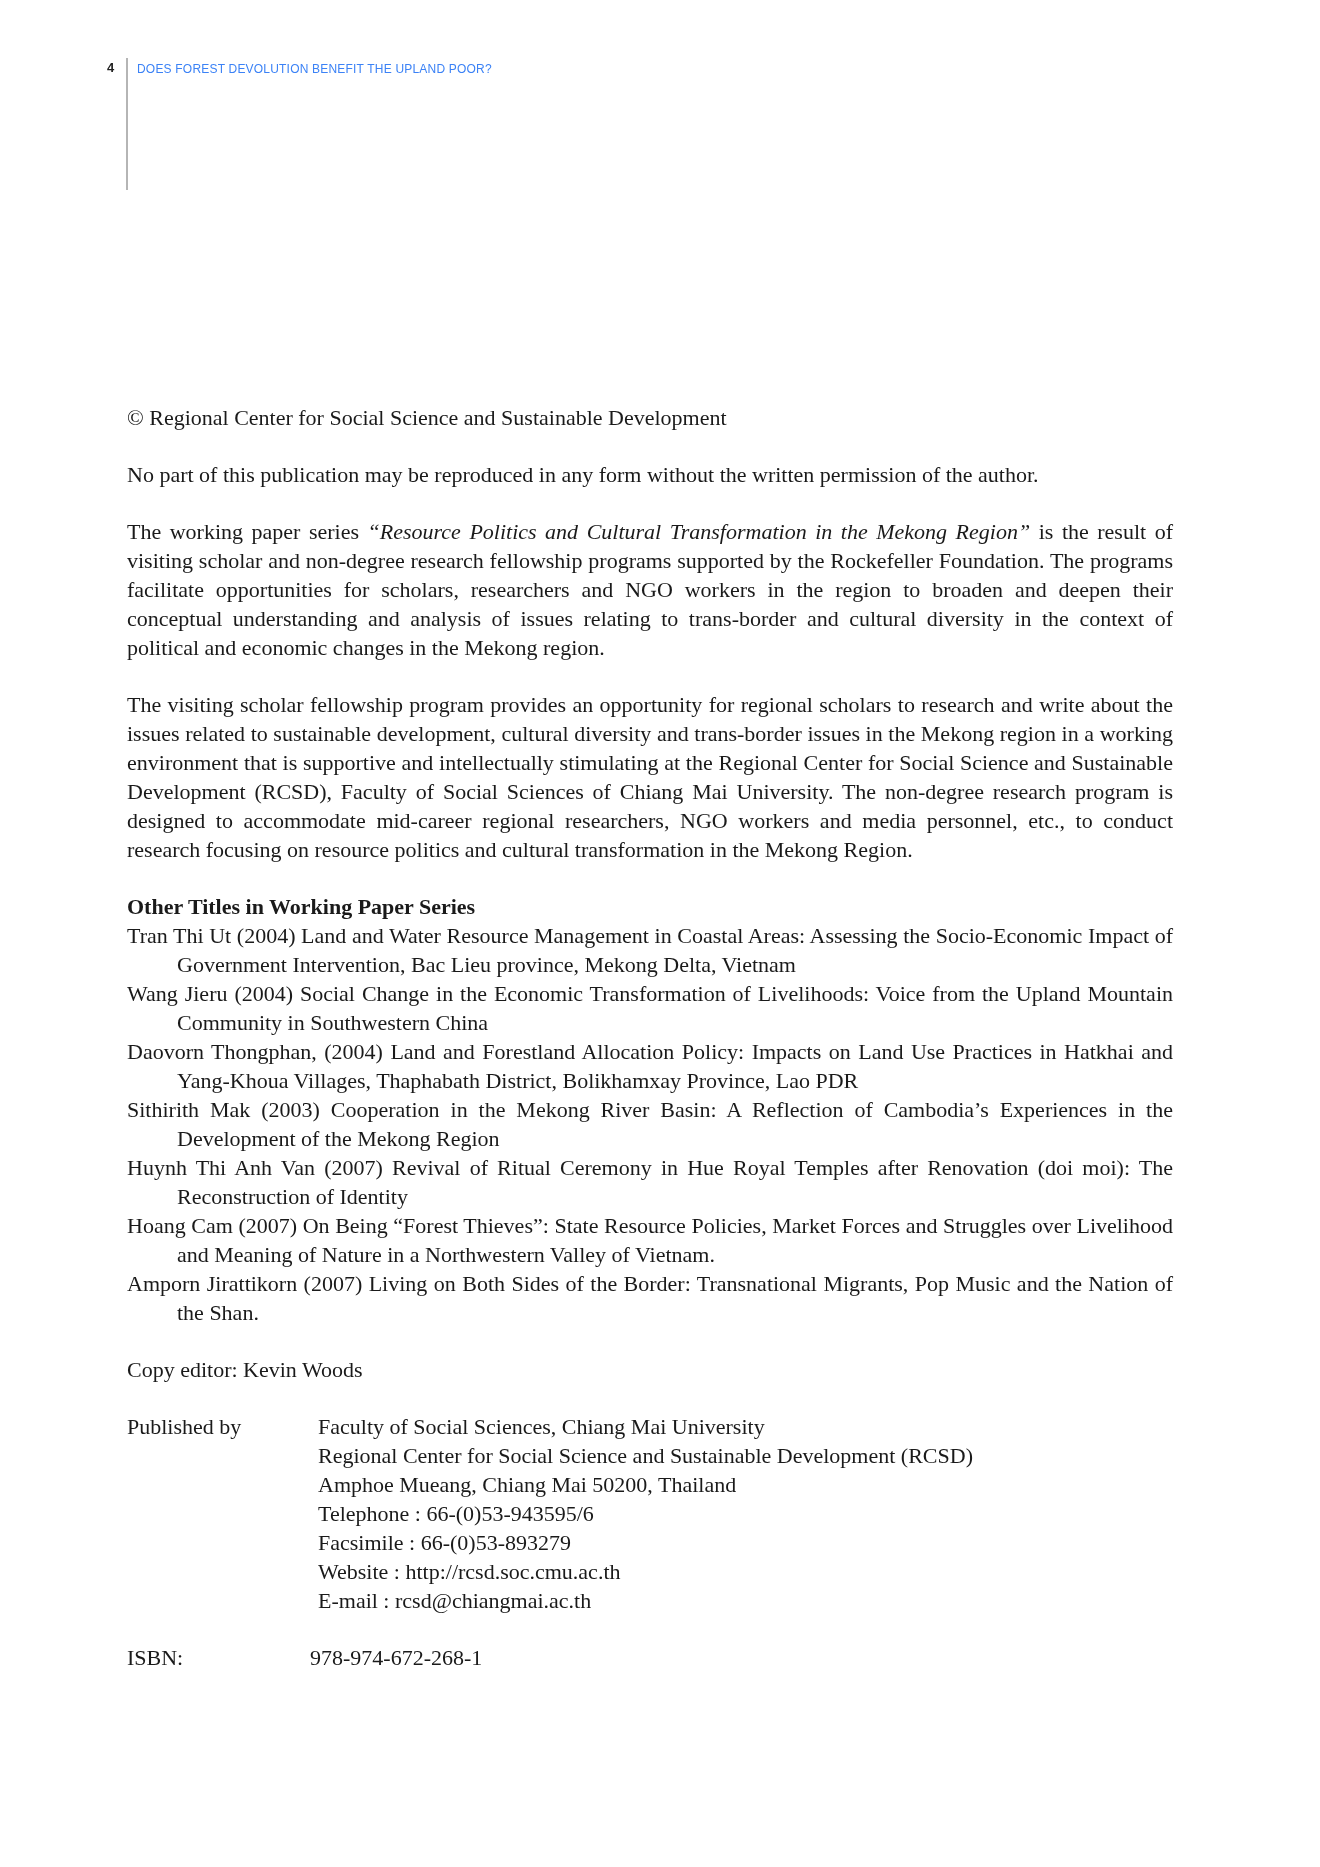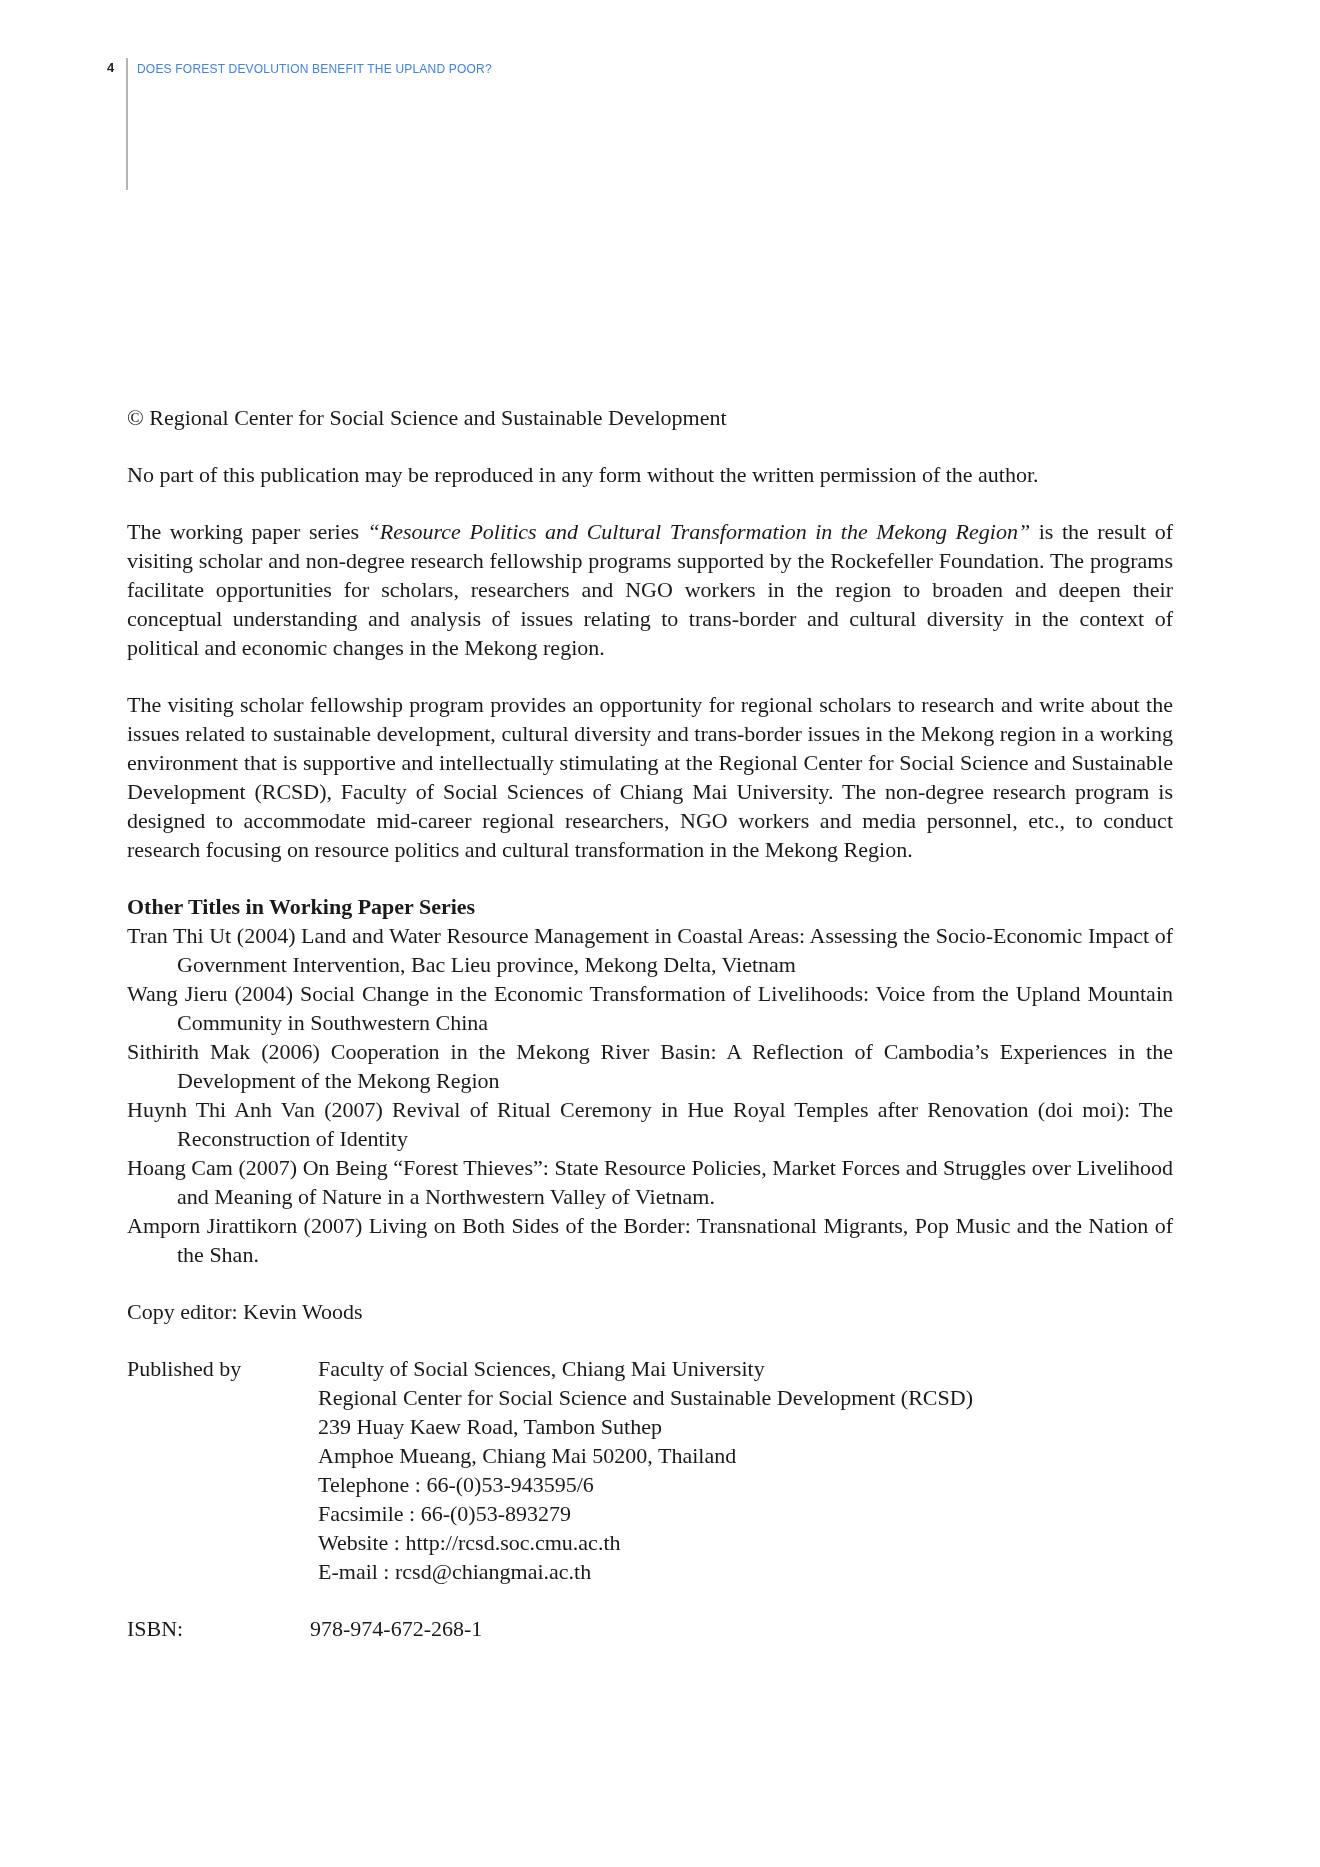--- a/index.html
+++ b/index.html
@@ -33,34 +33,34 @@
   <p>No part of this publication may be reproduced in any form without the written permission of the author.</p>
   <div class="gap"></div>
   <p class="justify"><span>The working paper series </span><i>“Resource Politics and Cultural Transformation in the Mekong Region”</i><span> is the result of visiting scholar and non-degree research fellowship programs supported by the Rockefeller Foundation. The programs facilitate opportunities for scholars, researchers and NGO workers in the region to broaden and deepen their conceptual understanding and analysis of issues relating to trans-border and cultural diversity in the context of political and economic changes in the Mekong region.</span></p>
   <div class="gap"></div>
   <p class="justify">The visiting scholar fellowship program provides an opportunity for regional scholars to research and write about the issues related to sustainable development, cultural diversity and trans-border issues in the Mekong region in a working environment that is supportive and intellectually stimulating at the Regional Center for Social Science and Sustainable Development (RCSD), Faculty of Social Sciences of Chiang Mai University.  The non-degree research program is designed to accommodate mid-career regional researchers, NGO workers and media personnel, etc., to conduct research focusing on resource politics and cultural transformation in the Mekong Region.</p>
   <div class="gap"></div>
   <p class="heading">Other Titles in Working Paper Series</p>
   <div>
     <p class="ref">Tran Thi Ut (2004) Land and Water Resource Management in Coastal Areas: Assessing the Socio-Economic Impact of Government Intervention, Bac Lieu province, Mekong Delta, Vietnam</p>
     <p class="ref">Wang Jieru (2004) Social Change in the Economic Transformation of Livelihoods: Voice from the Upland Mountain Community in Southwestern China</p>
-    <p class="ref">Sithirith Mak (2006) Cooperation in the Mekong River Basin: A Reflection of Cambodia’s Experiences in the Development of the Mekong Region</p>
+    <p class="ref">Daovorn Thongphan, (2004) Land and Forestland Allocation Policy: Impacts on Land Use Practices in Hatkhai and Yang-Khoua Villages, Thaphabath District, Bolikhamxay Province, Lao PDR</p>
+    <p class="ref">Sithirith Mak (2003) Cooperation in the Mekong River Basin: A Reflection of Cambodia’s Experiences in the Development of the Mekong Region</p>
     <p class="ref">Huynh Thi Anh Van (2007) Revival of Ritual Ceremony in Hue Royal Temples after Renovation (doi moi): The Reconstruction of Identity</p>
     <p class="ref">Hoang Cam (2007) On Being “Forest Thieves”: State Resource Policies, Market Forces and Struggles over Livelihood and Meaning of Nature in a Northwestern Valley of Vietnam.</p>
     <p class="ref">Amporn Jirattikorn (2007) Living on Both Sides of the Border: Transnational Migrants, Pop Music and the Nation of the Shan.</p>
   </div>
   <div class="gap"></div>
   <p>Copy editor: Kevin Woods</p>
   <div class="gap"></div>
   <div class="pubtable">
     <div class="label">Published by</div>
     <div>
       <p>Faculty of Social Sciences, Chiang Mai University</p>
       <p>Regional Center for Social Science and Sustainable Development (RCSD)</p>
-      <p>239 Huay Kaew Road, Tambon Suthep</p>
       <p>Amphoe Mueang, Chiang Mai 50200, Thailand</p>
       <p>Telephone : 66-(0)53-943595/6</p>
       <p>Facsimile : 66-(0)53-893279</p>
       <p>Website : http://rcsd.soc.cmu.ac.th</p>
       <p>E-mail : rcsd@chiangmai.ac.th</p>
     </div>
   </div>
   <div class="gap"></div>
   <div class="isbn-row">
     <div>ISBN:</div>

